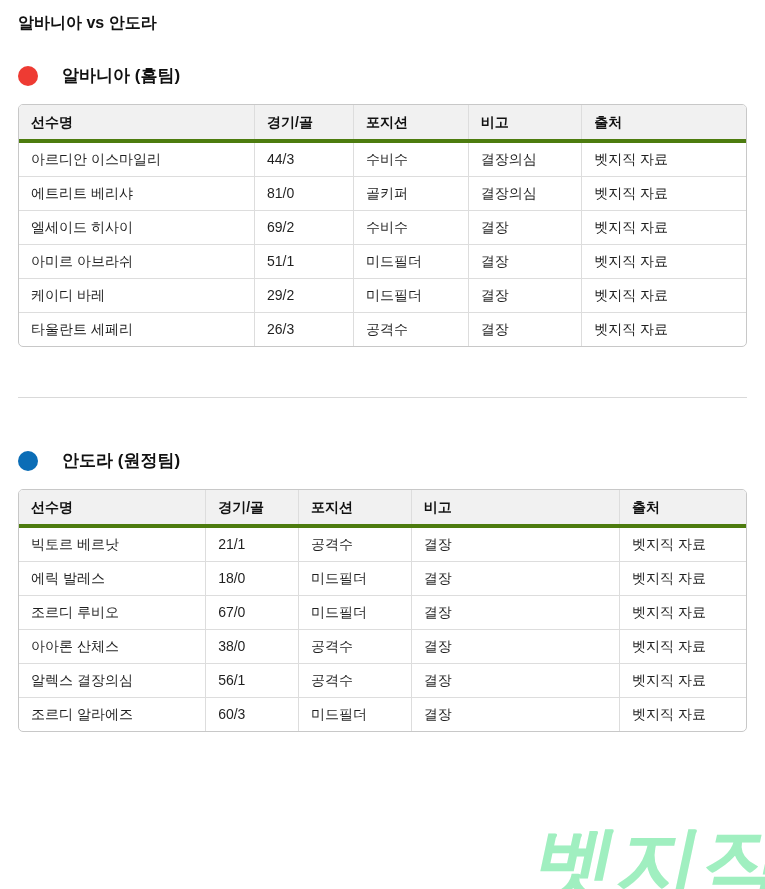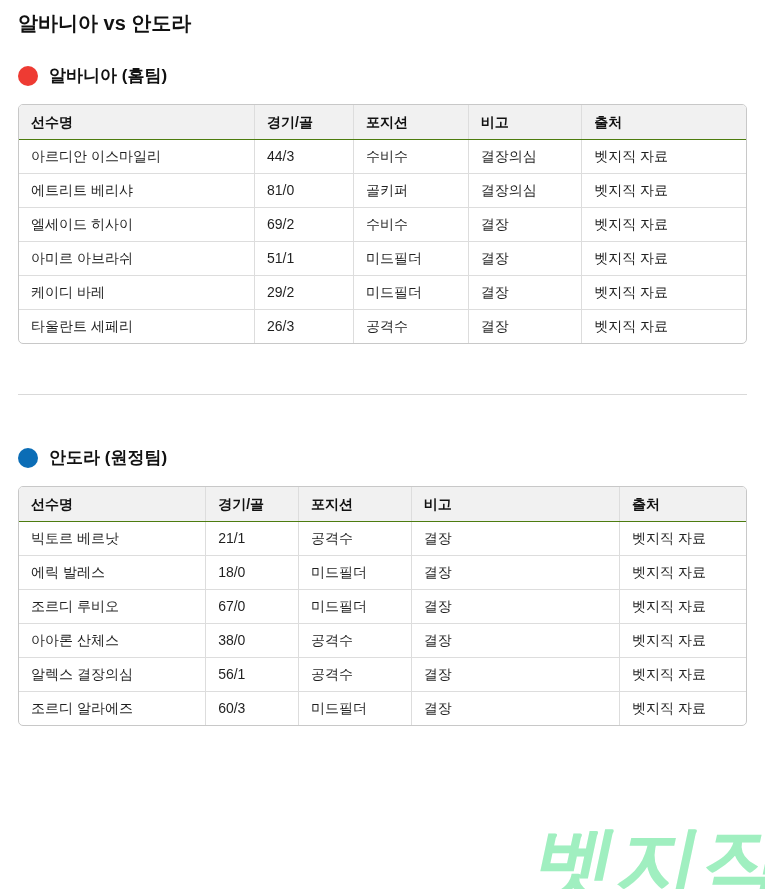--- a/index.html
+++ b/index.html
@@ -8,31 +8,31 @@
     height: 889px;
     position: relative;
     overflow: hidden;
     background: #ffffff;
     color: #1f1f1f;
     font-family: "Liberation Sans", "DejaVu Sans", sans-serif;
   }
   .content { padding: 8px 18px 0 18px; position: relative; z-index: 1; }
 
   .page-title {
-    font-size: 20px;
+    font-size: 16px;
     font-weight: bold;
     color: #111;
     margin: 0 0 25px 0;
     line-height: 30px;
   }
 
   .section-heading {
     display: flex;
     align-items: center;
-    gap: 11px;
+    gap: 24px;
     font-size: 17px;
     font-weight: bold;
     color: #111;
     line-height: 26px;
     margin: 0 0 15px 0;
   }
   .bullet {
     width: 20px; height: 20px;
     border-radius: 50%;
     flex: 0 0 auto;
@@ -58,21 +58,21 @@
     border-bottom: 1px solid #ddd;
     white-space: nowrap;
     overflow: hidden;
   }
   th {
     background: #f1f1f1;
     font-weight: bold;
     color: #111;
     padding-top: 8px;
     padding-bottom: 7px;
-    border-bottom: 1px solid #4d7c0f;
+    border-bottom: 4px solid #4d7c0f;
   }
   th:last-child, td:last-child { border-right: none; }
   tbody tr:last-child td { border-bottom: none; }
 
   .home-table col.c1 { width: 32.4%; }
   .home-table col.c2 { width: 13.6%; }
   .home-table col.c3 { width: 15.8%; }
   .home-table col.c4 { width: 15.6%; }
   .home-table col.c5 { width: 22.6%; }
 

